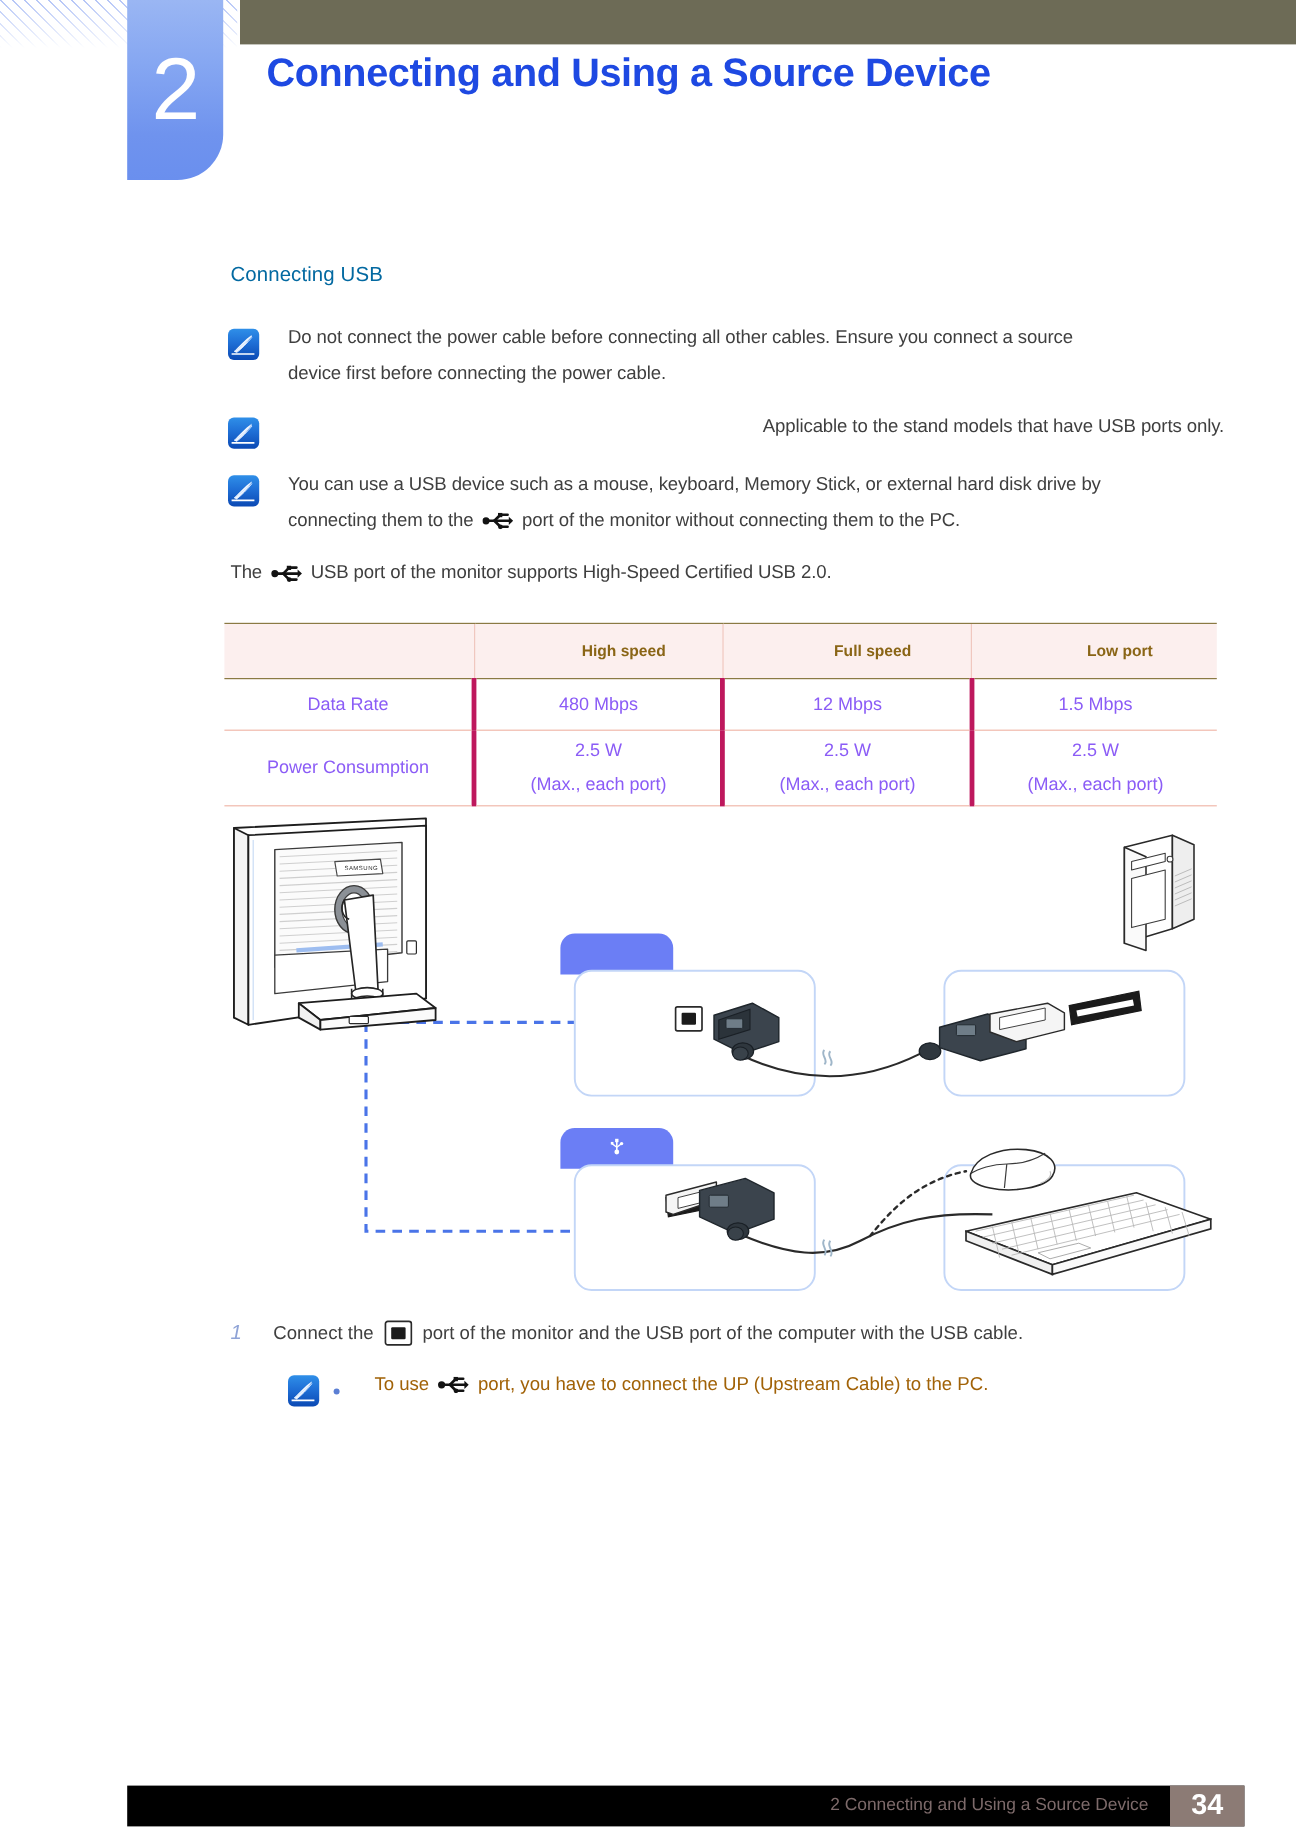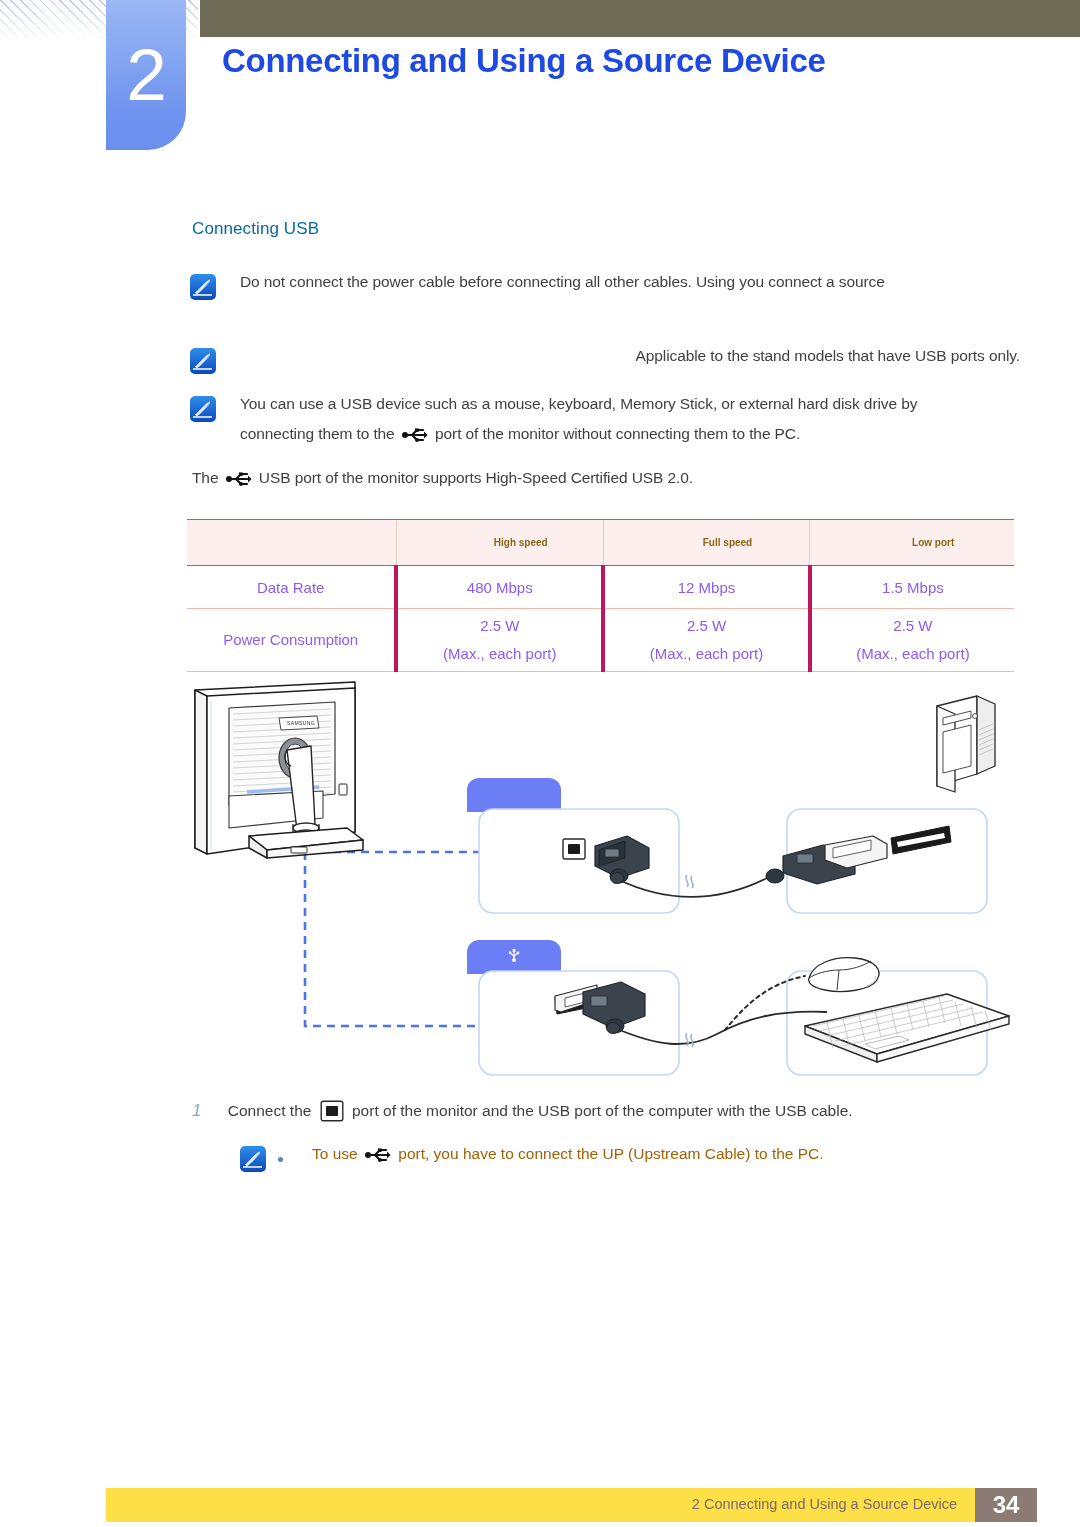--- a/index.html
+++ b/index.html
@@ -116,21 +116,21 @@
     text-align: center;
     font-weight: normal;
     color: #8b5cf6;
     padding: 0;
   }
   #spec-table thead th {
     background: #fcefee;
     color: #8a6516;
     font-weight: bold;
     height: 45px;
-    font-size: 10px;
+    font-size: 13px;
     border-top: 1.6px solid #8a7a43;
     border-bottom: 1.6px solid #8a7a43;
     padding-left: 42px;
   }
   #spec-table thead th.corner { background: #fcefee; }
   #spec-table thead th + th { border-left: 1px solid #f0c7bf; }
   #spec-table tbody td { border-bottom: 1px solid #f0b8ab; }
   #spec-table tbody td + td { border-left: 4px solid #be185d; margin-left: 33px; }
   #spec-table tbody tr.row-rate td { height: 42px; }
   #spec-table tbody tr.row-power td { height: 62px; line-height: 28px; }
@@ -188,21 +188,21 @@
     color: #a16207;
     white-space: nowrap;
   }
 
   
   #page-footer {
     position: absolute;
     left: 106px; top: 1488px;
     width: 931px;
     height: 34px;
-    background: #fde047;
+    background: #000000;
   }
   #footer-text {
     position: absolute;
     right: 80px; top: 8px;
     font-size: 14.5px;
     color: #7d6a6a;
     white-space: nowrap;
   }
   #footer-page-box {
     position: absolute;
@@ -231,21 +231,22 @@
 
 <div class="note-icon" style="left:190px; top:274px;">
   <svg width="26" height="26" viewBox="0 0 26 26">
     <path d="M5 19 C9 15, 14 9, 20 5 C17 11, 12 16, 7 20 Z" fill="#ffffff" opacity="0.95"></path>
     <path d="M5 19 C10 16, 15 11, 20 6" stroke="#cfe2ff" stroke-width="0.8" fill="none"></path>
     <path d="M7 20 C11 17, 16 12, 20 7" stroke="#cfe2ff" stroke-width="0.8" fill="none"></path>
     <path d="M3 21 L22 21" stroke="#ffffff" stroke-width="1.4"></path>
   </svg>
 </div>
 <div class="note-text" style="left:240px; top:267px; width:780px;">
-  <div>Do not connect the power cable before connecting all other cables. Using you connect a source</div>
+  <div>Do not connect the power cable before connecting all other cables. Ensure you connect a source</div>
+  <div>device first before connecting the power cable.</div>
 </div>
 
 <div class="note-icon" style="left:190px; top:348px;">
   <svg width="26" height="26" viewBox="0 0 26 26">
     <path d="M5 19 C9 15, 14 9, 20 5 C17 11, 12 16, 7 20 Z" fill="#ffffff" opacity="0.95"></path>
     <path d="M5 19 C10 16, 15 11, 20 6" stroke="#cfe2ff" stroke-width="0.8" fill="none"></path>
     <path d="M7 20 C11 17, 16 12, 20 7" stroke="#cfe2ff" stroke-width="0.8" fill="none"></path>
     <path d="M3 21 L22 21" stroke="#ffffff" stroke-width="1.4"></path>
   </svg>
 </div>

